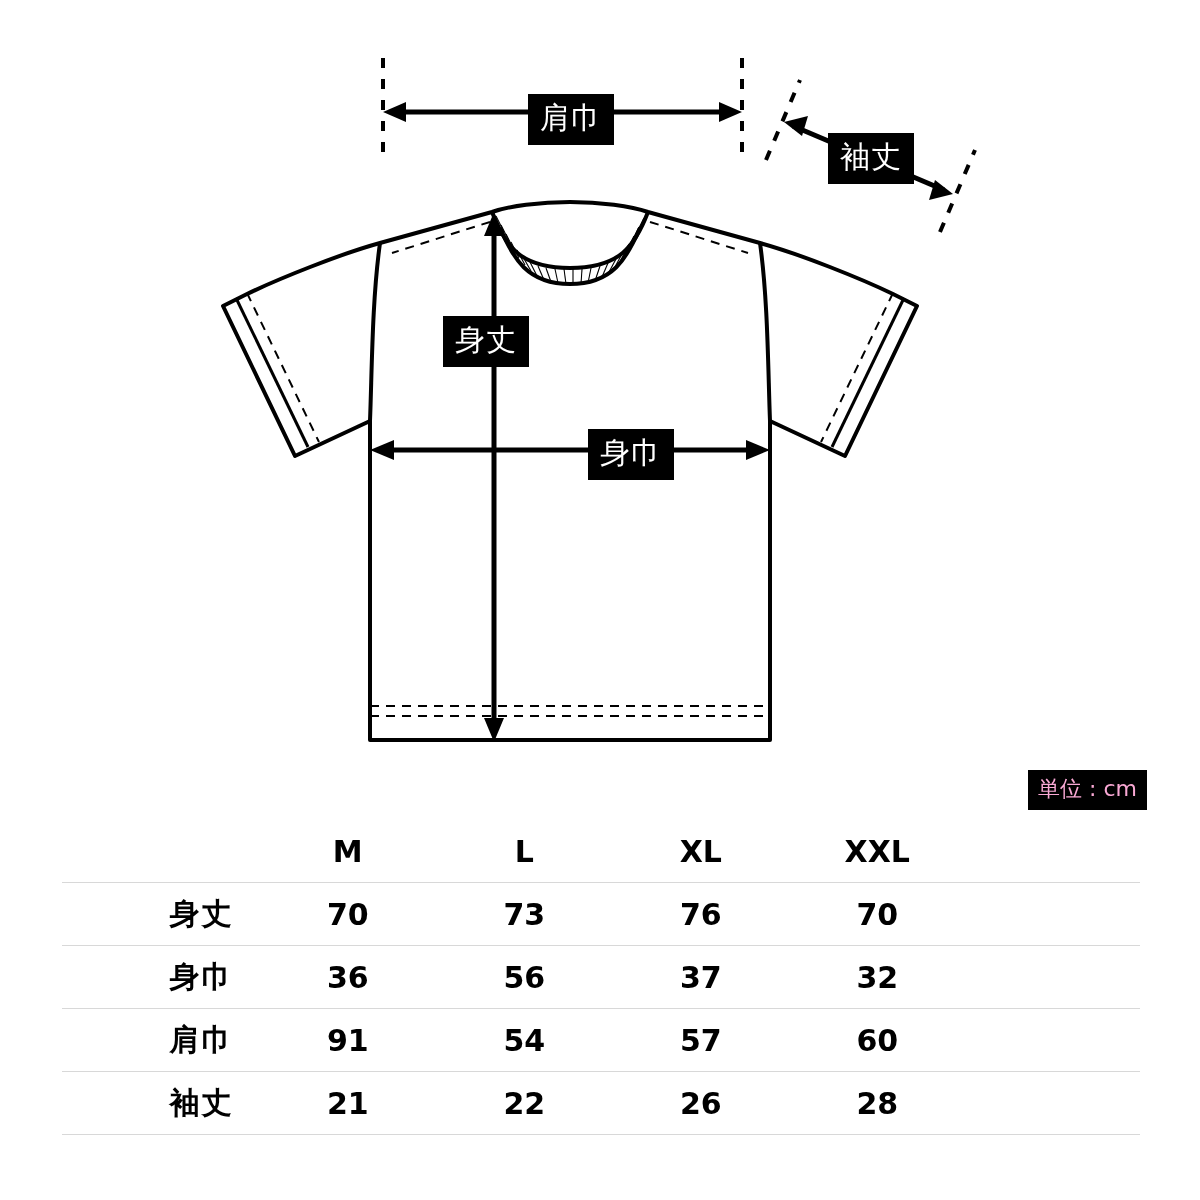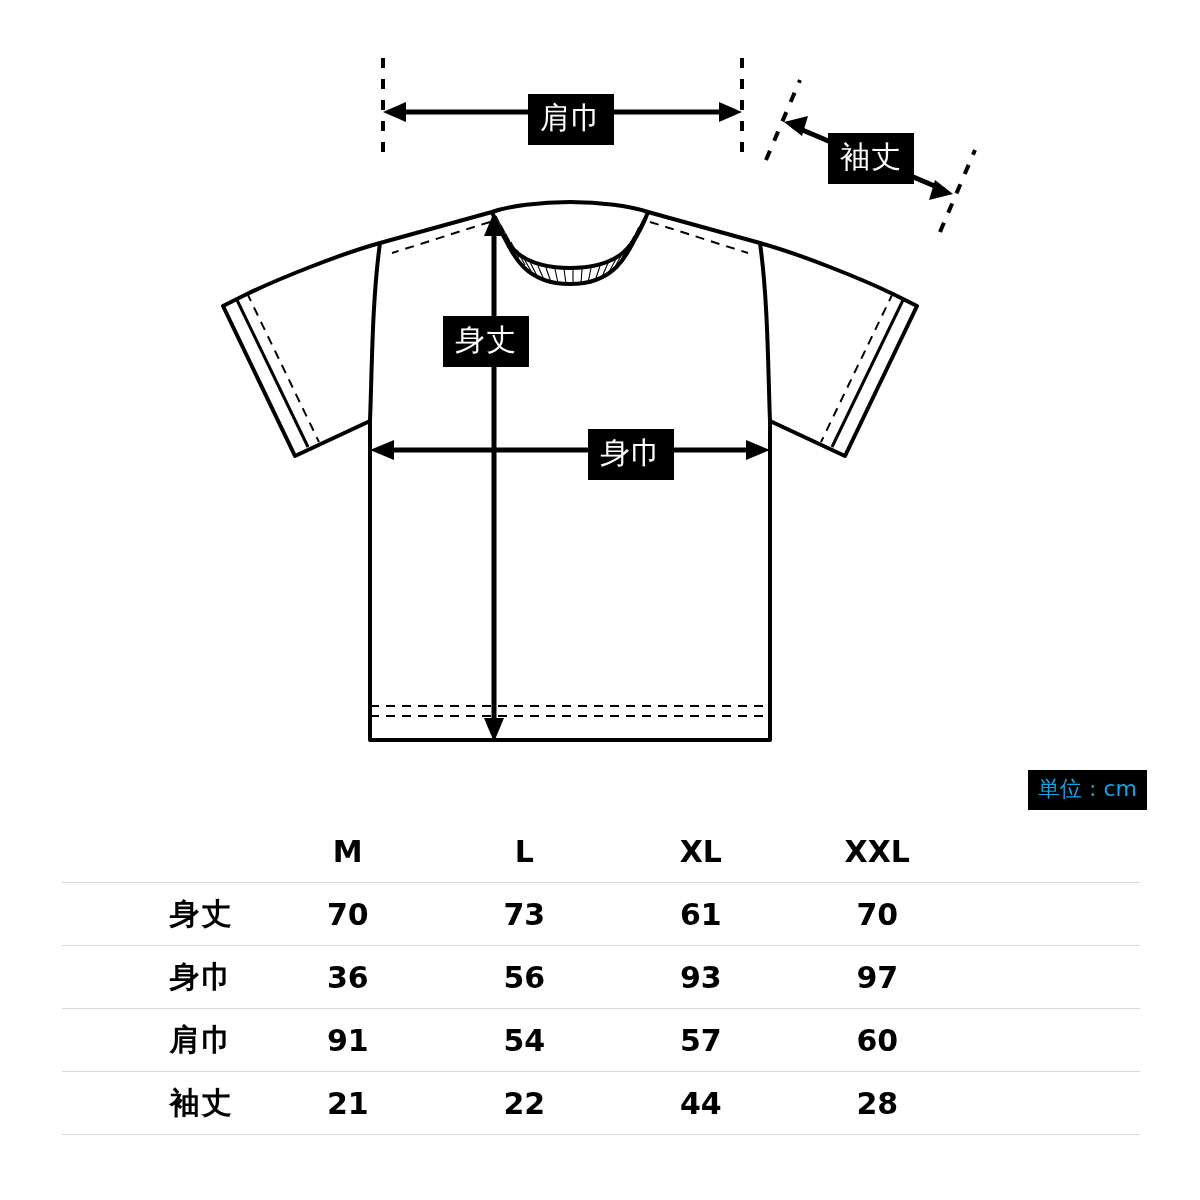--- a/index.html
+++ b/index.html
@@ -33,21 +33,21 @@
     padding: 9px 12px 12px 12px;
     letter-spacing: 1px;
     white-space: nowrap;
     font-family: "DejaVu Sans", sans-serif;
     font-weight: 500;
   }
 
   .unit-chip {
     position: absolute;
     background: #000;
-    color: #0ea5e9;
+    color: #f9a8d4;
     font-size: 22px;
     line-height: 1;
     padding: 8px 10px 10px 10px;
     white-space: nowrap;
     font-family: "DejaVu Sans", sans-serif;
   }
 
   
   #size-table {
     position: absolute;
@@ -223,42 +223,42 @@
       <th class="col-size">XL</th>
       <th class="col-size">XXL</th>
       <th class="col-pad"></th>
     </tr>
   </thead>
   <tbody>
     <tr>
       <td class="row-head">身丈</td>
       <td>70</td>
       <td>73</td>
-      <td>61</td>
+      <td>76</td>
       <td>70</td>
       <td></td>
     </tr>
     <tr>
       <td class="row-head">身巾</td>
       <td>36</td>
       <td>56</td>
-      <td>93</td>
-      <td>97</td>
+      <td>37</td>
+      <td>32</td>
       <td></td>
     </tr>
     <tr>
       <td class="row-head">肩巾</td>
       <td>91</td>
       <td>54</td>
       <td>57</td>
       <td>60</td>
       <td></td>
     </tr>
     <tr>
       <td class="row-head">袖丈</td>
       <td>21</td>
       <td>22</td>
-      <td>44</td>
+      <td>26</td>
       <td>28</td>
       <td></td>
     </tr>
   </tbody>
 </table>
 
 </body></html>

